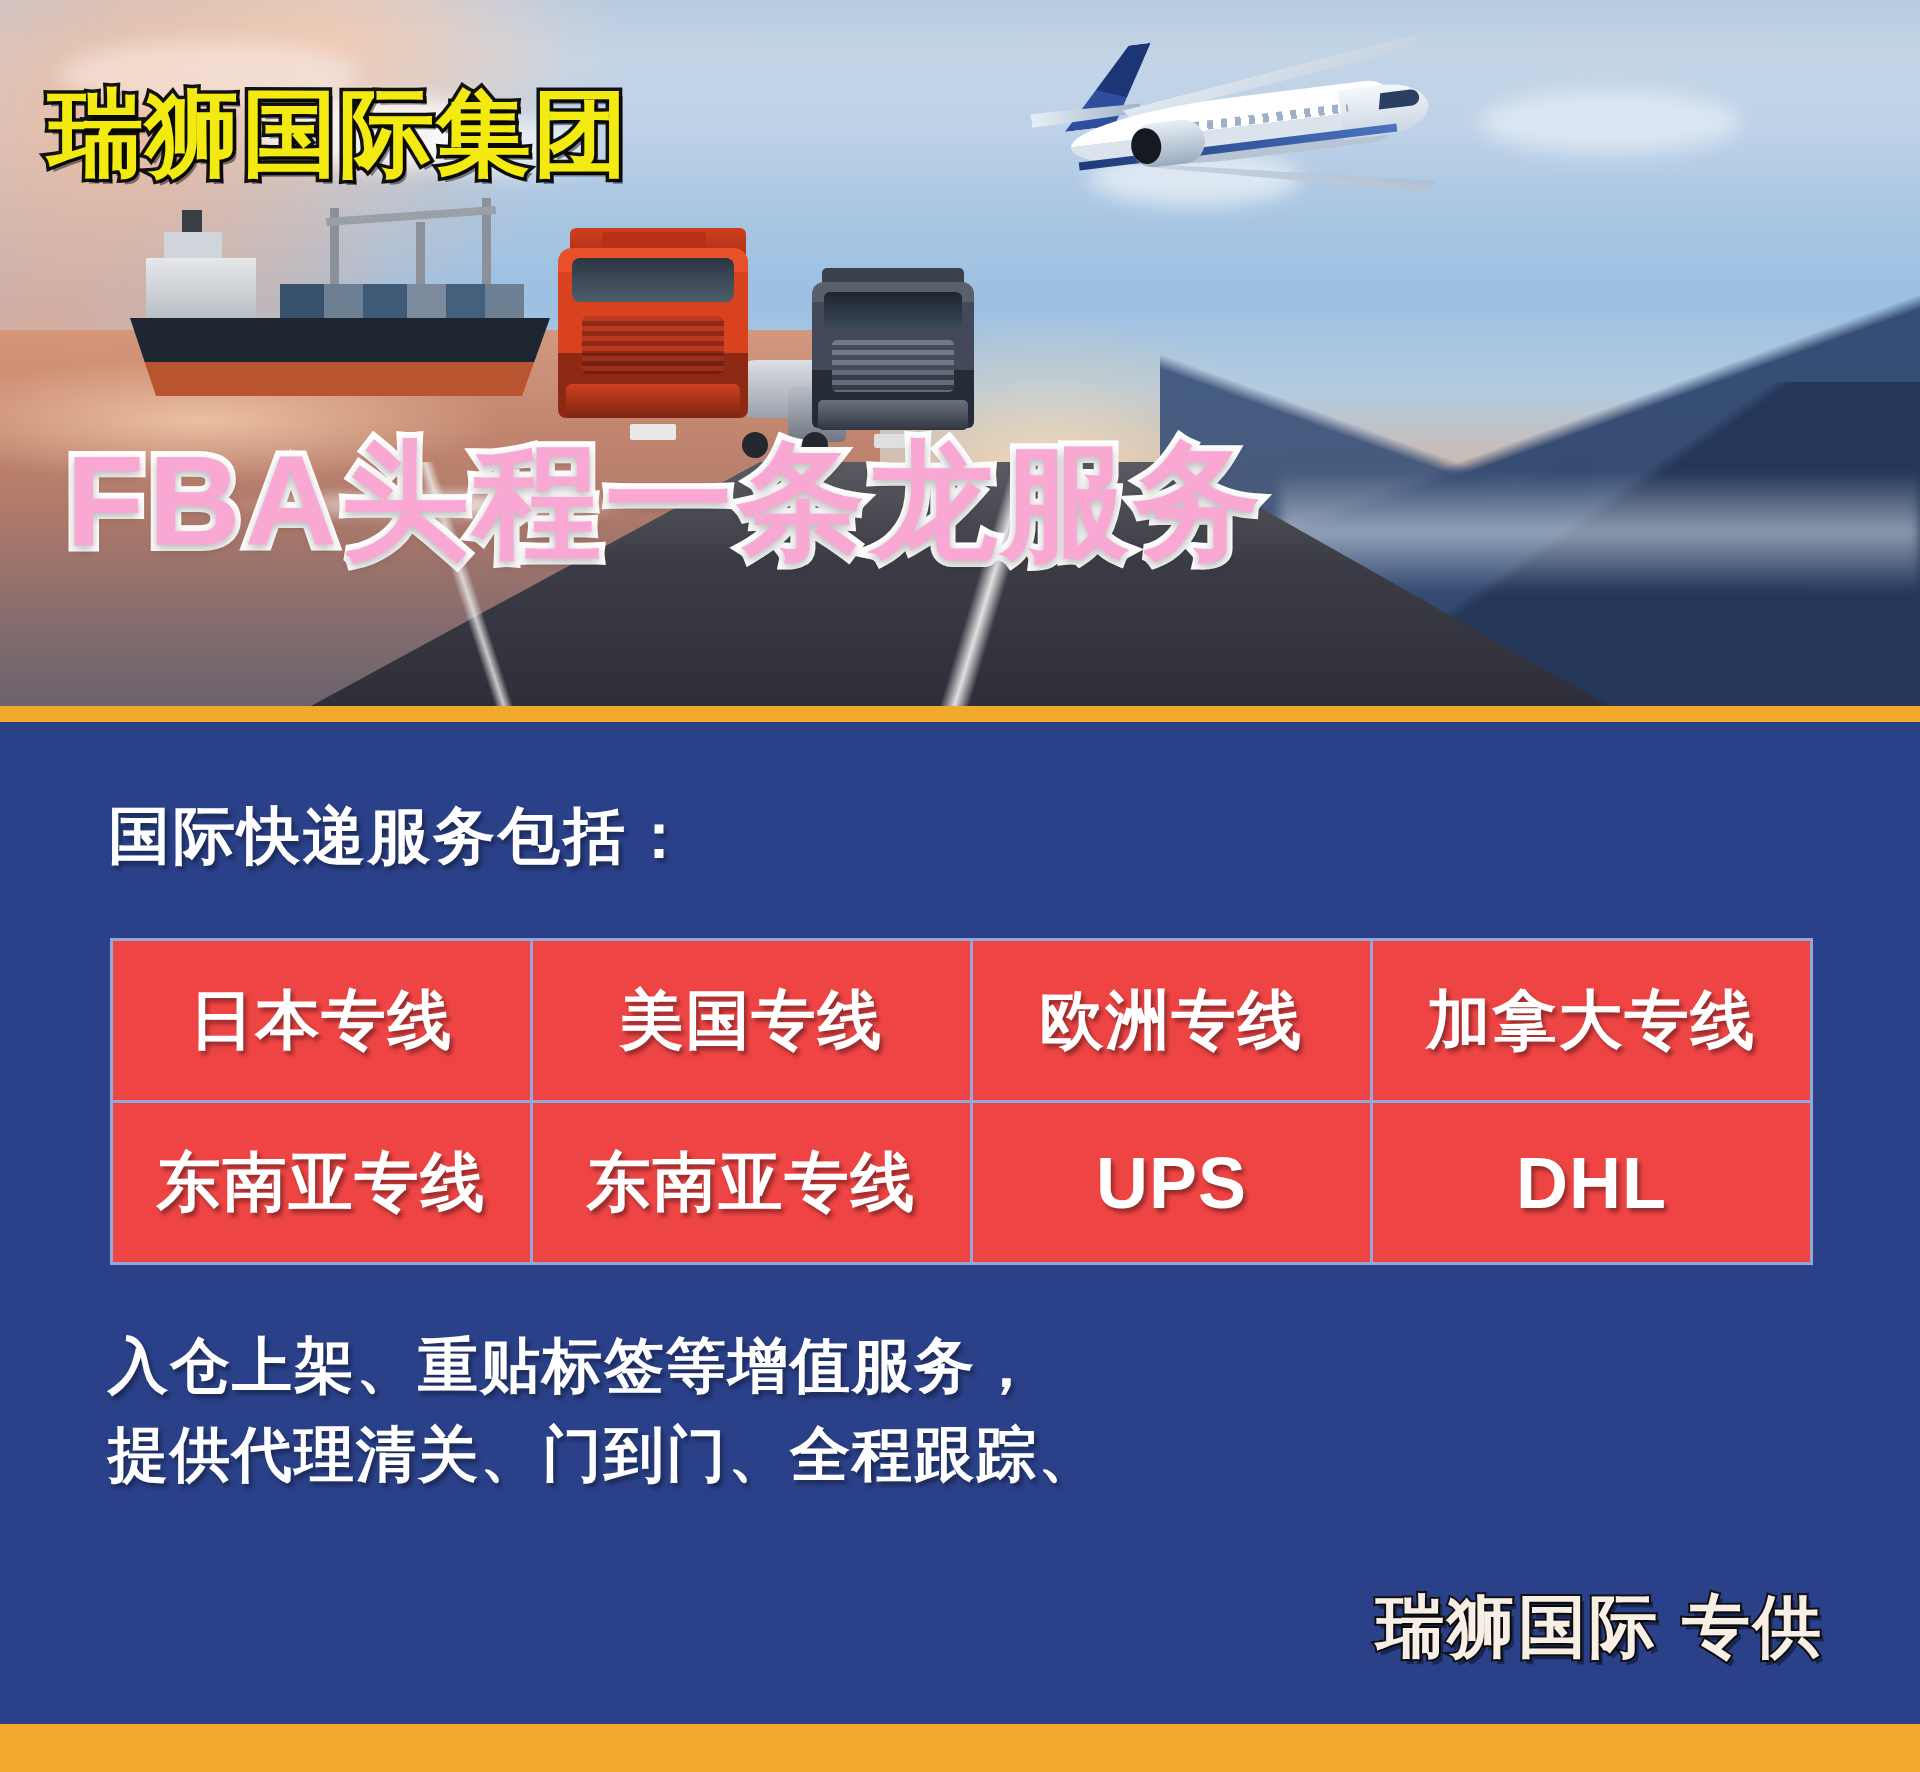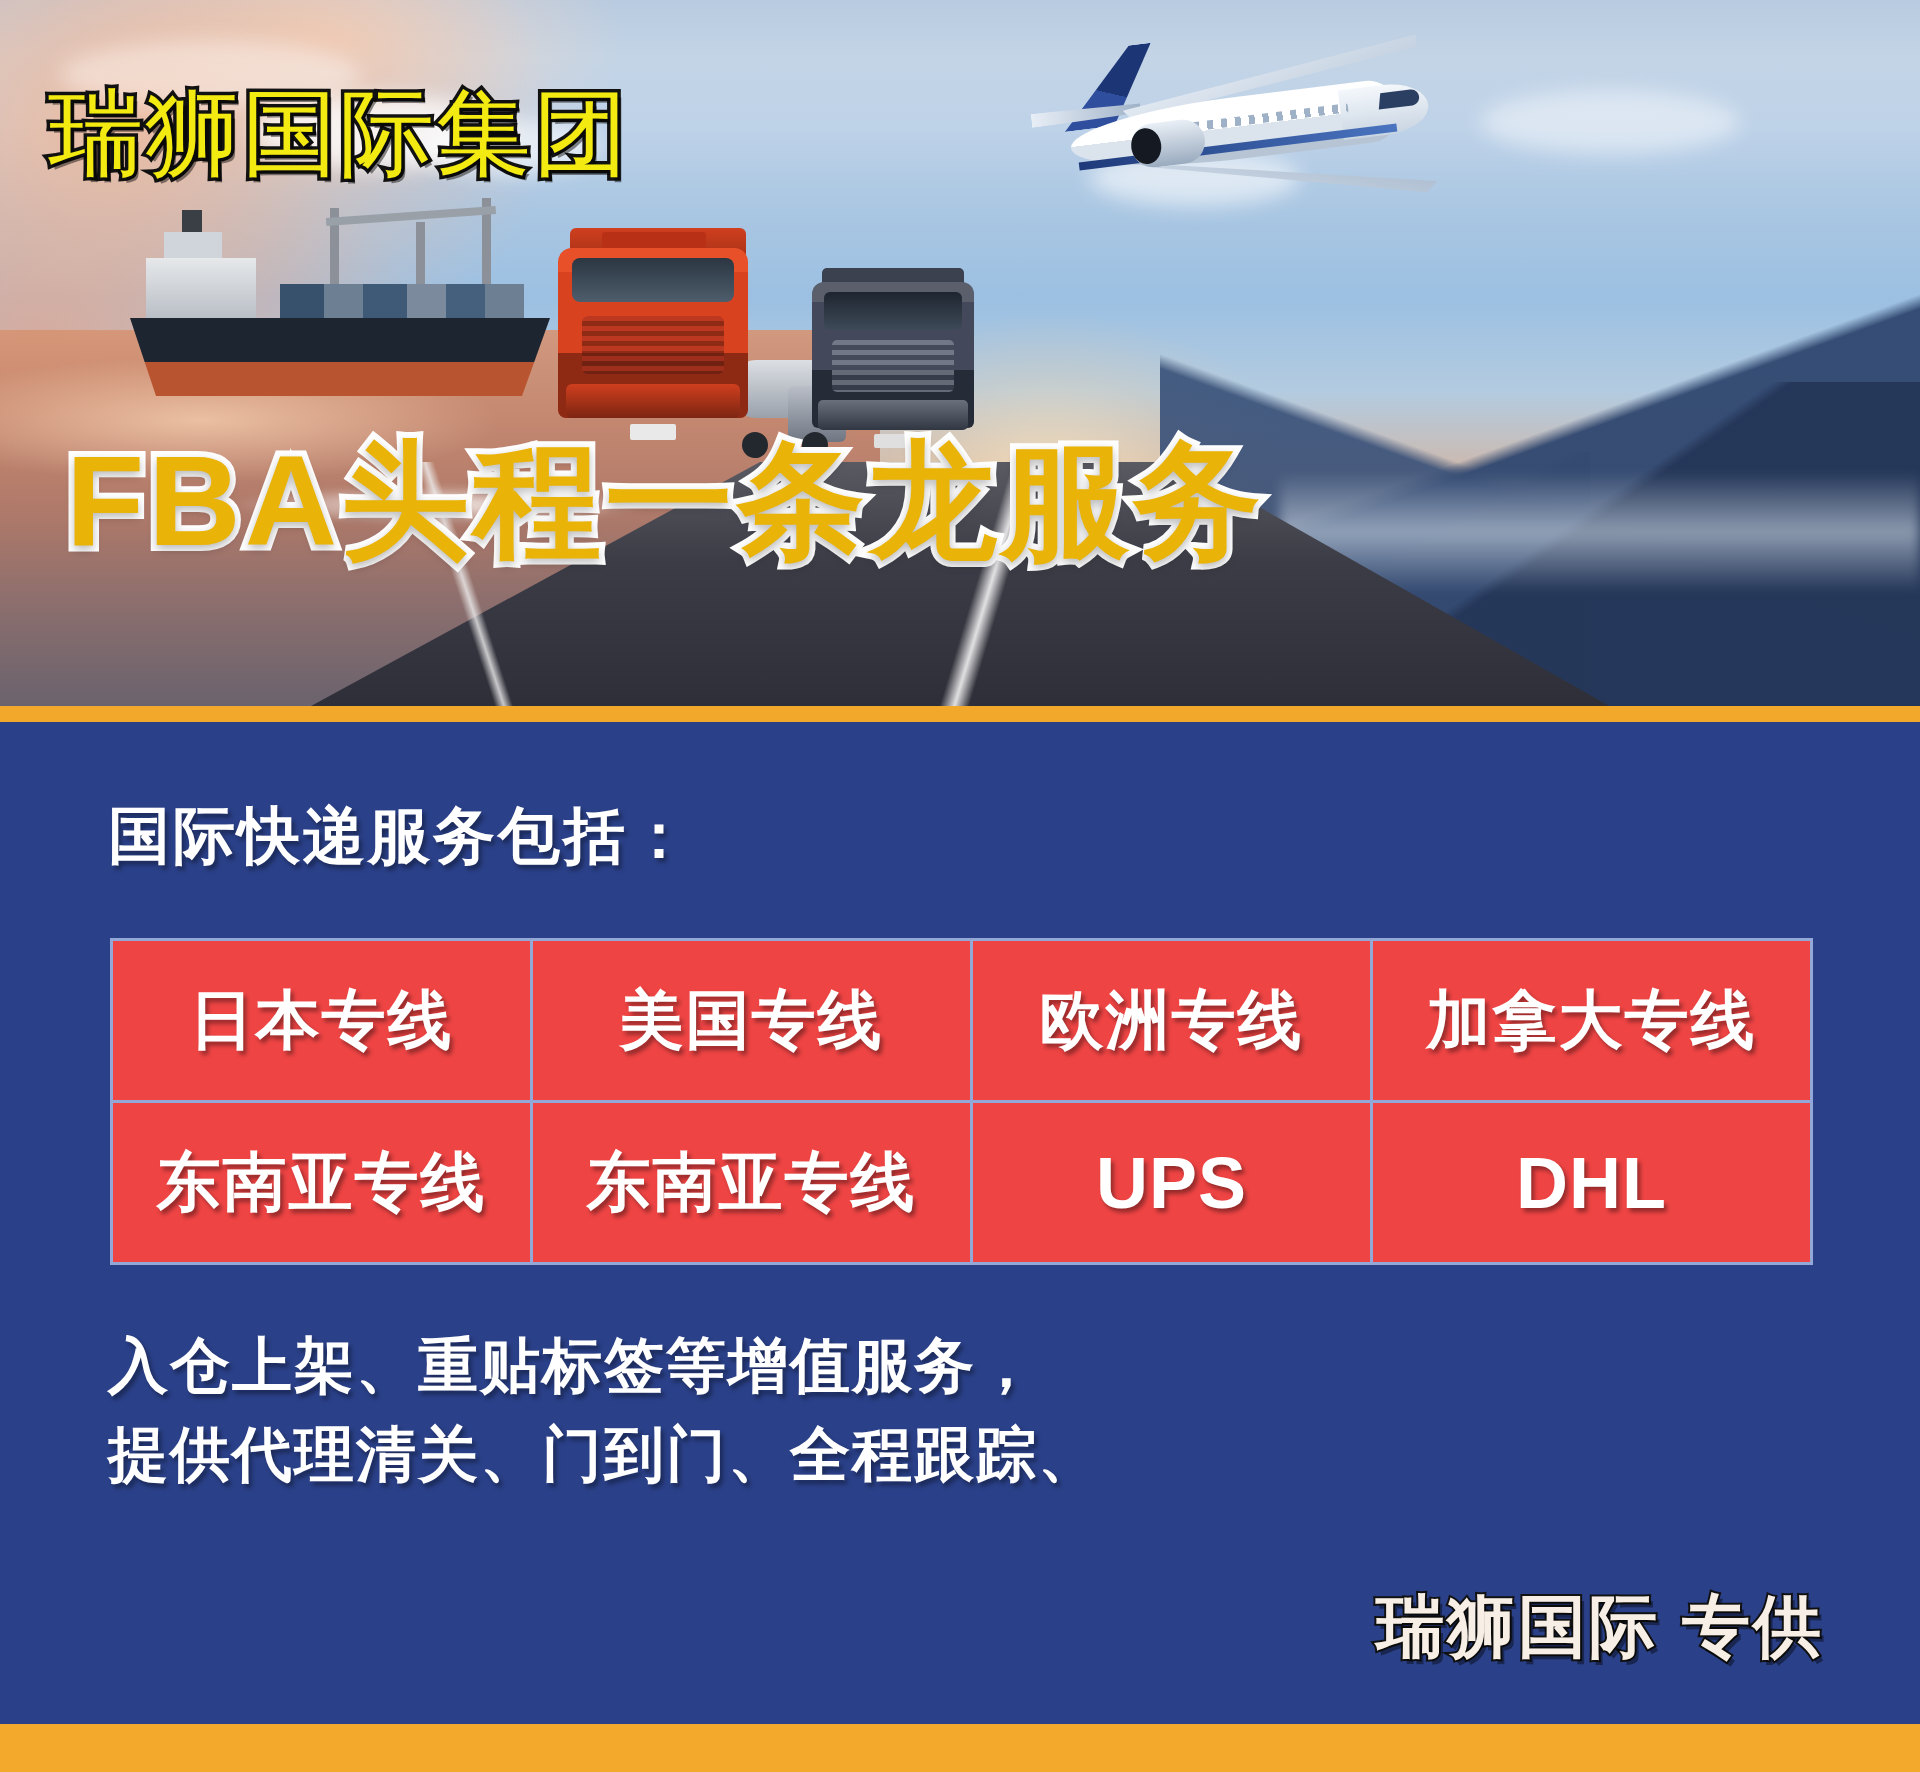--- a/index.html
+++ b/index.html
@@ -266,33 +266,33 @@
     background:linear-gradient(180deg,#e9eff6,#9aabbf); border-radius:22px;
   }
   .pl-engine-in {
     position:absolute; left:100px; top:86px; width:30px; height:36px;
     background:#151a22; border-radius:50%;
   }
 
   
   .logo {
     position:absolute; left:48px; top:86px;
-    font-size:95px; font-weight:normal; letter-spacing:2px; line-height:1;
+    font-size:95px; font-weight:bold; letter-spacing:2px; line-height:1;
     color:#f2ea10;
     -webkit-text-stroke:7px #111111;
     paint-order:stroke fill;
     text-shadow:4px 5px 0 rgba(0,0,0,.45);
     white-space:nowrap;
   }
 
   
   .headline {
     position:absolute; left:66px; top:432px;
     font-size:128px; font-weight:bold; letter-spacing:4px; line-height:1.08;
-    color:#eab308;
+    color:#f9a8d4;
     -webkit-text-stroke:12px #ffffff;
     paint-order:stroke fill;
     white-space:nowrap;
     text-shadow:0 4px 10px rgba(0,0,0,.28);
   }
 
   
   .bar-top {
     position:absolute; left:0; top:706px; width:1920px; height:16px;
     background:#f2a82b;

